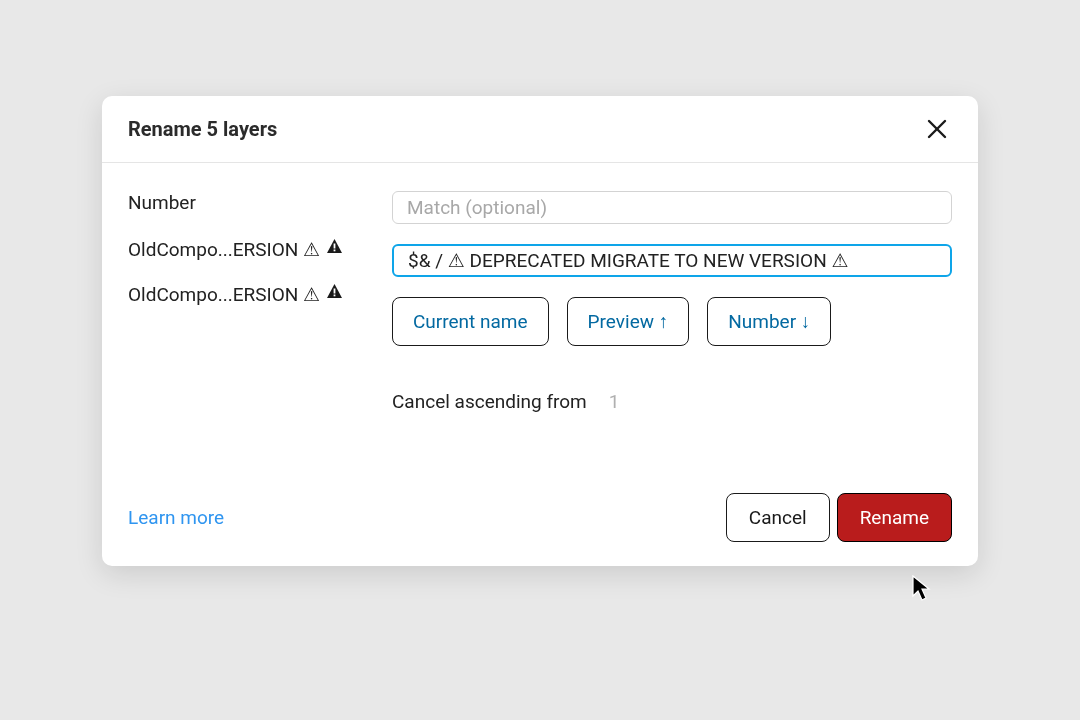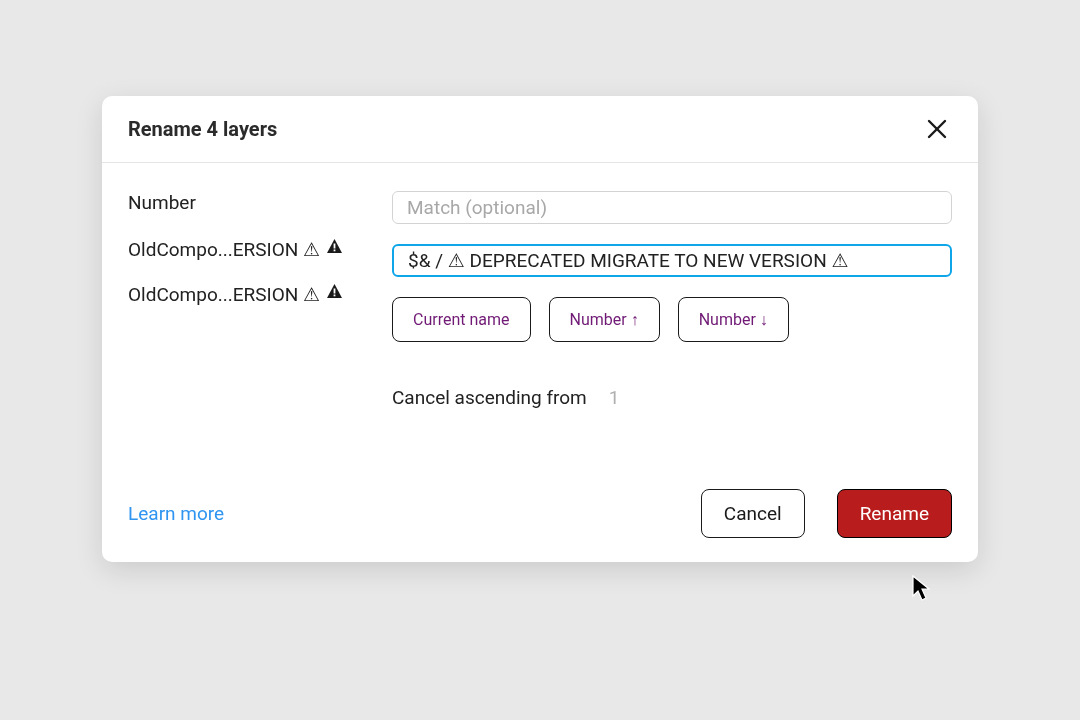--- a/index.html
+++ b/index.html
@@ -93,22 +93,22 @@
     .chip-row {
       display: flex;
       gap: 18px;
       margin-bottom: 44px;
     }
     .chip {
       border: 1px solid #1a1a1a;
       border-radius: 8px;
       background: #fff;
       padding: 12px 20px;
-      font-size: 16px;
-      color: #701a75;
+      font-size: 19px;
+      color: #0369a1;
       cursor: pointer;
       display: flex;
       align-items: center;
       gap: 8px;
       font-family: inherit;
     }
     .start-row {
       display: flex;
       align-items: center;
       gap: 22px;
@@ -131,21 +131,21 @@
       padding: 70px 26px 24px 26px;
     }
     .learn-more {
       color: #2f95f0;
       font-size: 19px;
       text-decoration: none;
       cursor: pointer;
     }
     .footer-buttons {
       display: flex;
-      gap: 32px;
+      gap: 7px;
     }
     .btn {
       border-radius: 8px;
       padding: 12px 22px;
       font-size: 19px;
       cursor: pointer;
       font-family: inherit;
     }
     .btn-secondary {
       background: #fff;
@@ -169,21 +169,21 @@
       top: 575px;
       pointer-events: none;
     }
   </style>
 </head>
 <body>
 
 <div class="dialog">
 
   <div class="dialog-header">
-    <div class="dialog-title">Rename 4 layers</div>
+    <div class="dialog-title">Rename 5 layers</div>
     <button class="close-btn">
       <svg width="22" height="22" viewBox="0 0 22 22">
         <line x1="3" y1="3" x2="19" y2="19" stroke="#1a1a1a" stroke-width="2.4" stroke-linecap="round"></line>
         <line x1="19" y1="3" x2="3" y2="19" stroke="#1a1a1a" stroke-width="2.4" stroke-linecap="round"></line>
       </svg>
     </button>
   </div>
 
   <div class="dialog-body">
 
@@ -216,21 +216,21 @@
         <input type="text" class="text-input" placeholder="Match (optional)" style="">
       </div>
       <div class="row-gap">
         <input type="text" class="text-input focused" value="$&amp; / ⚠ DEPRECATED MIGRATE TO NEW VERSION ⚠" style="">
       </div>
       <div class="chip-row">
         <button class="chip">
           <span>Current name</span>
         </button>
         <button class="chip">
-          <span>Number ↑</span>
+          <span>Preview ↑</span>
         </button>
         <button class="chip">
           <span>Number ↓</span>
         </button>
       </div>
       <div class="start-row">
         <span>Cancel ascending from</span>
         <input class="start-input" type="text" value="1" style="">
       </div>
     </div>

